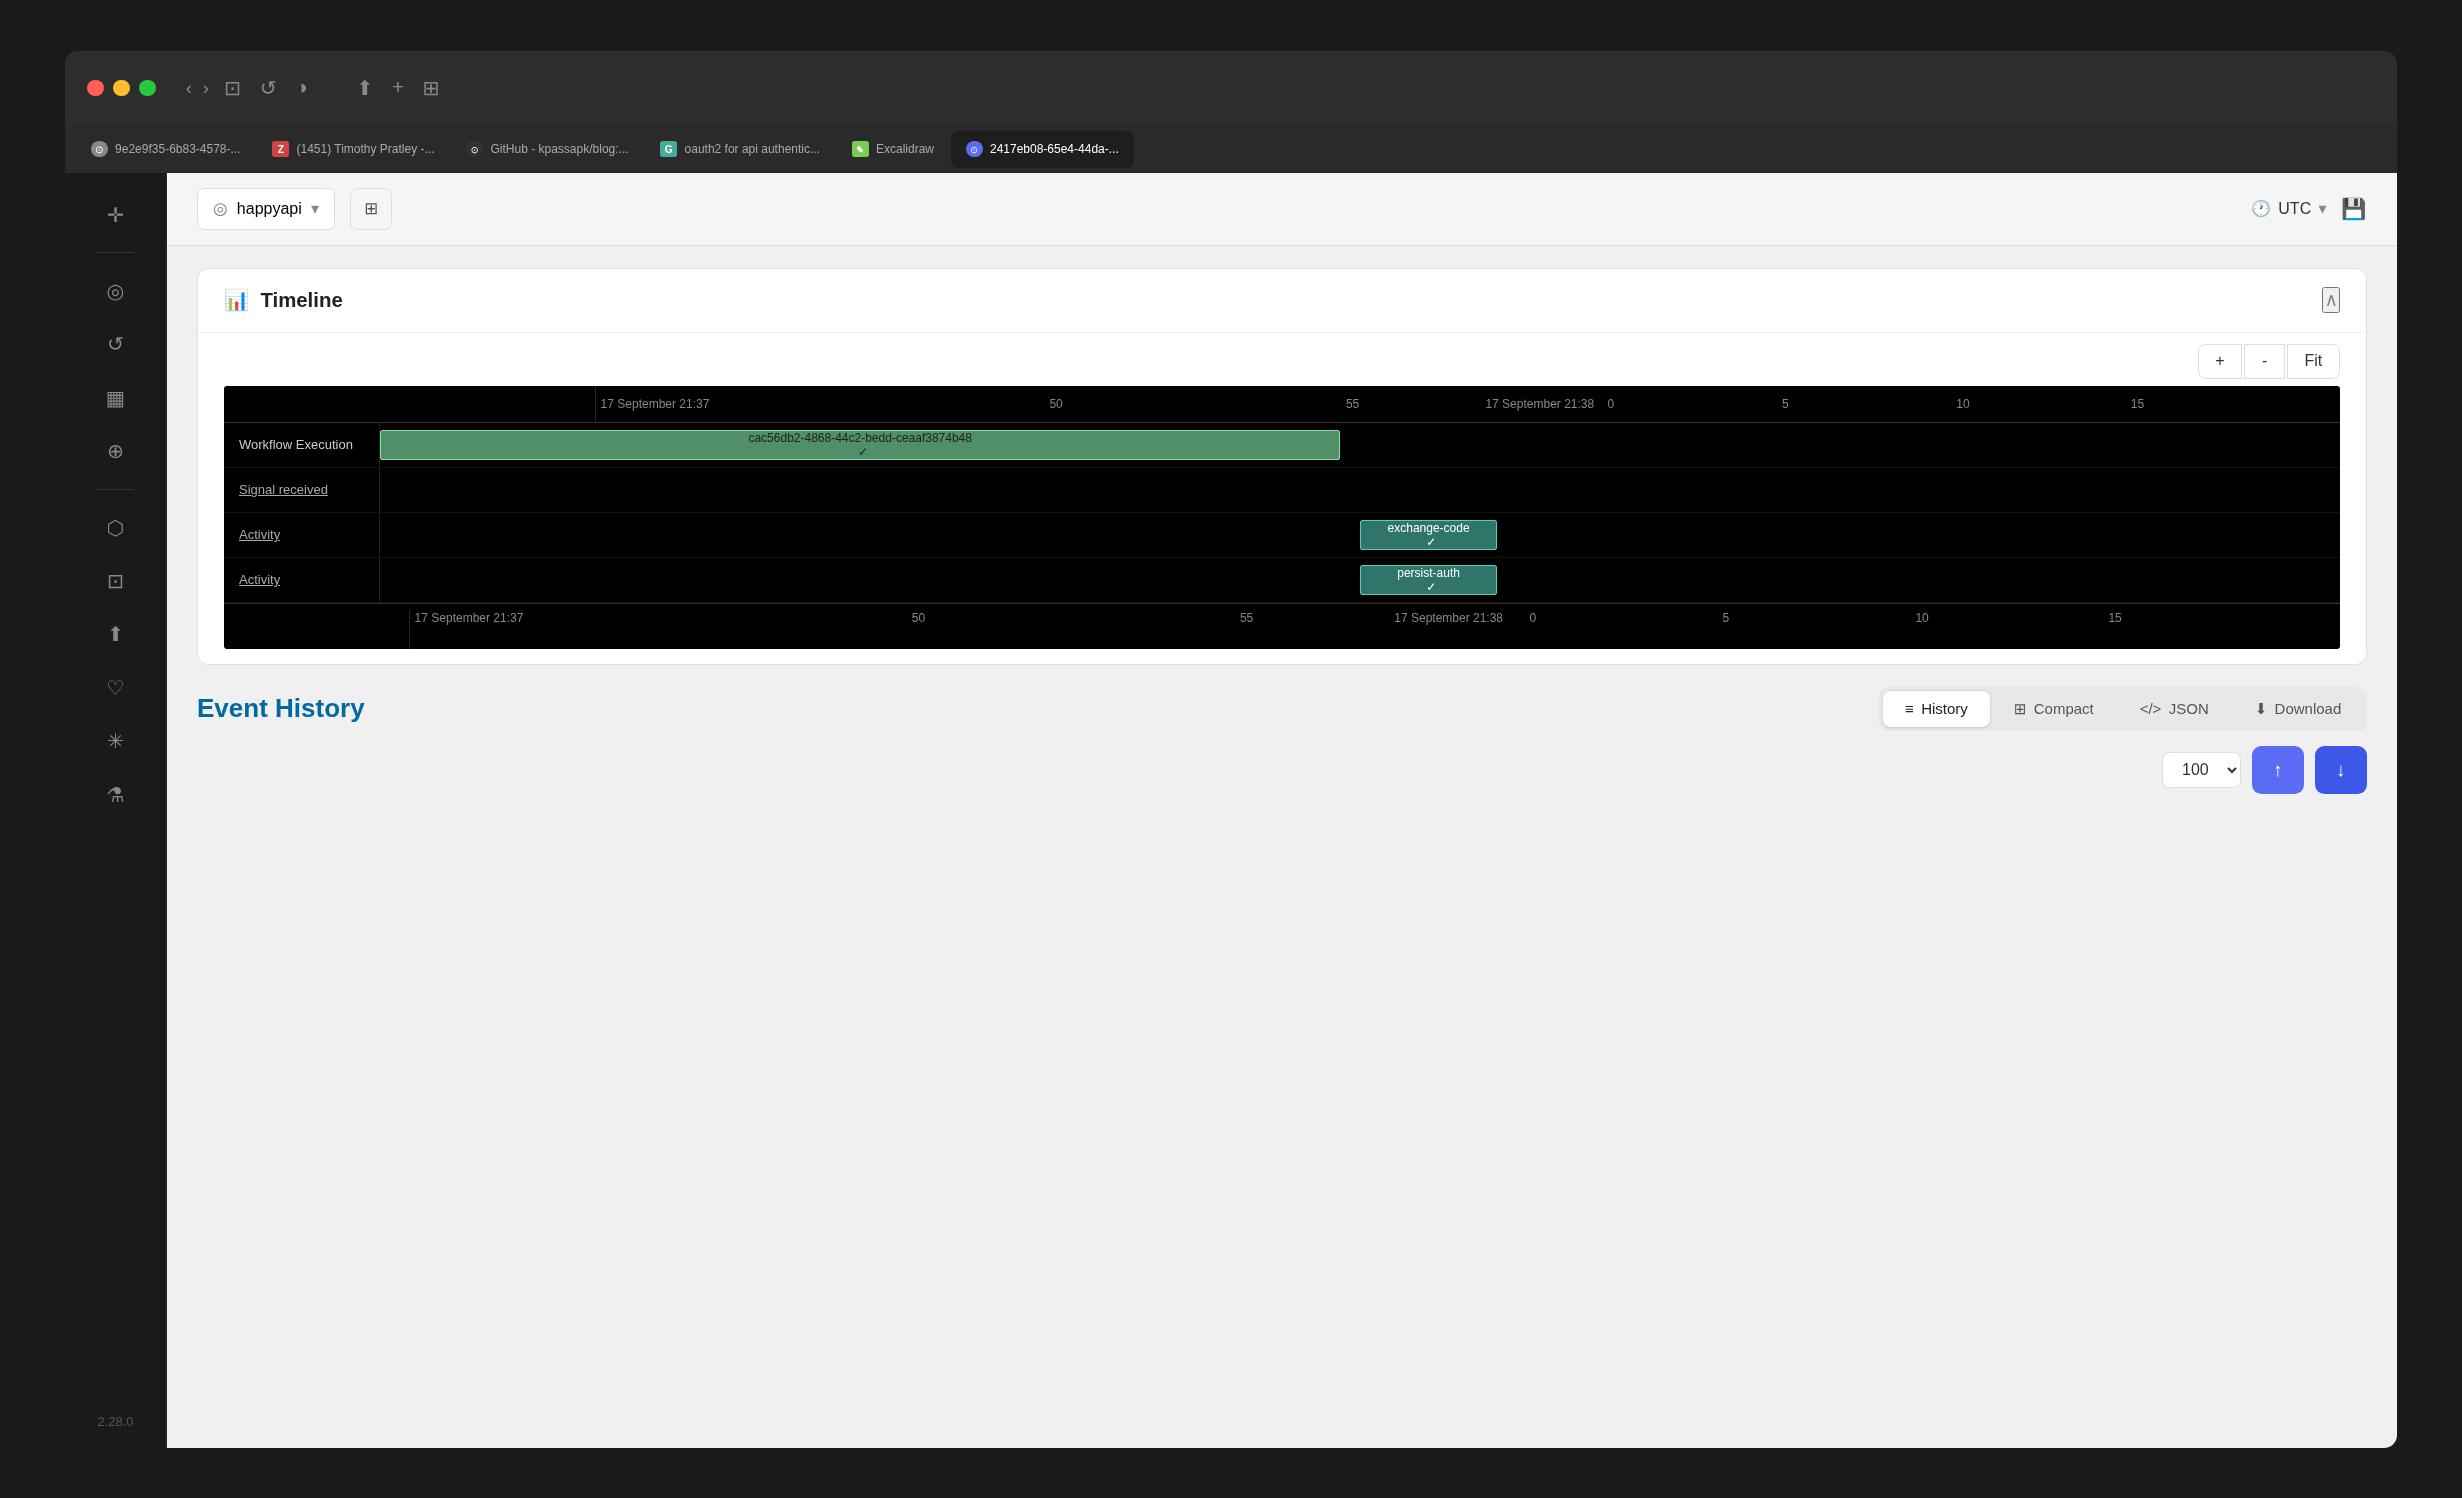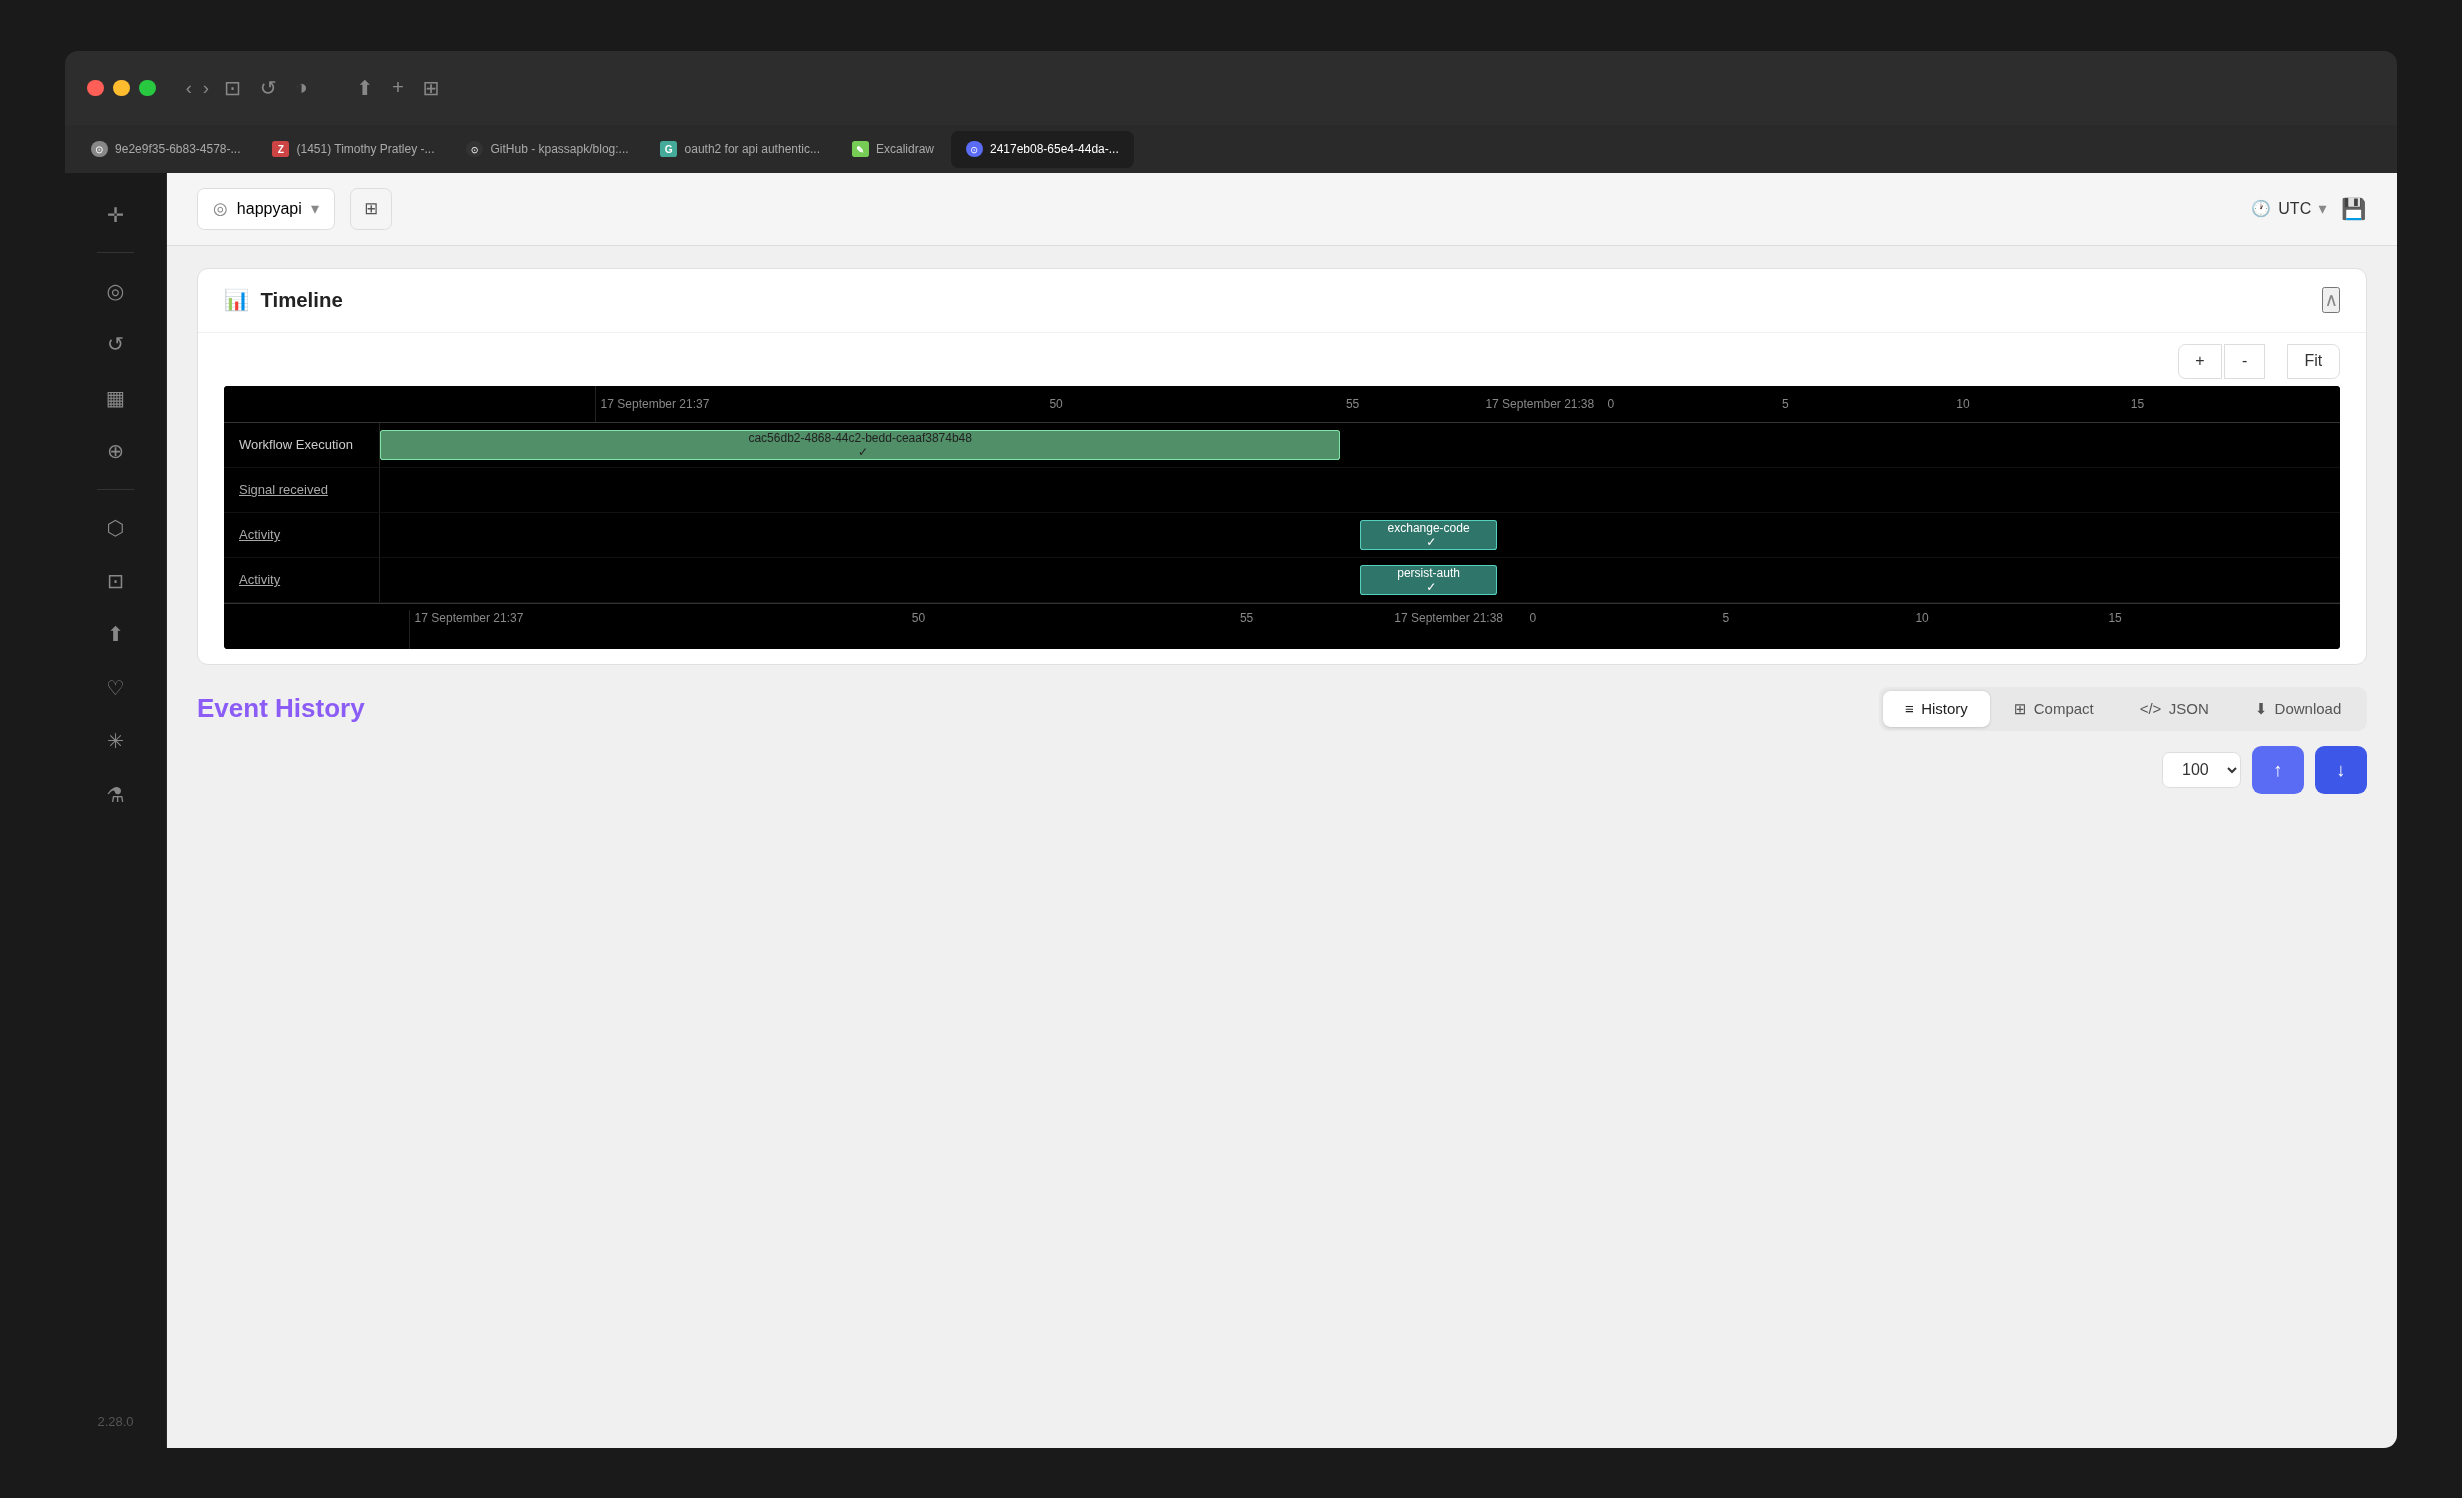--- a/index.html
+++ b/index.html
@@ -236,21 +236,21 @@
     }
     .zoom-btn {
       background: #fff;
       border: 0.9px solid #ddd;
       padding: 7.4px 16.7px;
       font-size: 16px;
       cursor: pointer;
       color: #333;
     }
     .zoom-btn:first-child { border-radius: 7.4px 0 0 7.4px; }
-    .zoom-btn:last-child { border-radius: 0 7.4px 7.4px 0; margin-left: 20px; }
+    .zoom-btn:last-child { border-radius: 0 7.4px 7.4px 0; }
 
     
     .timeline-chart {
       margin: 0 26px 15px;
       background: #000;
       border-radius: 3.7px;
       overflow: hidden;
     }
     .timeline-ruler {
       height: 37px;
@@ -336,21 +336,21 @@
     }
     .event-history-header {
       display: flex;
       align-items: center;
       justify-content: space-between;
       margin-bottom: 15px;
     }
     .event-history-title {
       font-size: 26px;
       font-weight: 600;
-      color: #8b5cf6;
+      color: #0369a1;
     }
     .event-history-tabs {
       display: flex;
       gap: 1.9px;
       background: #e8e8e8;
       border-radius: 9.3px;
       padding: 3.7px;
     }
     .eh-tab {
       padding: 9.3px 22px;

